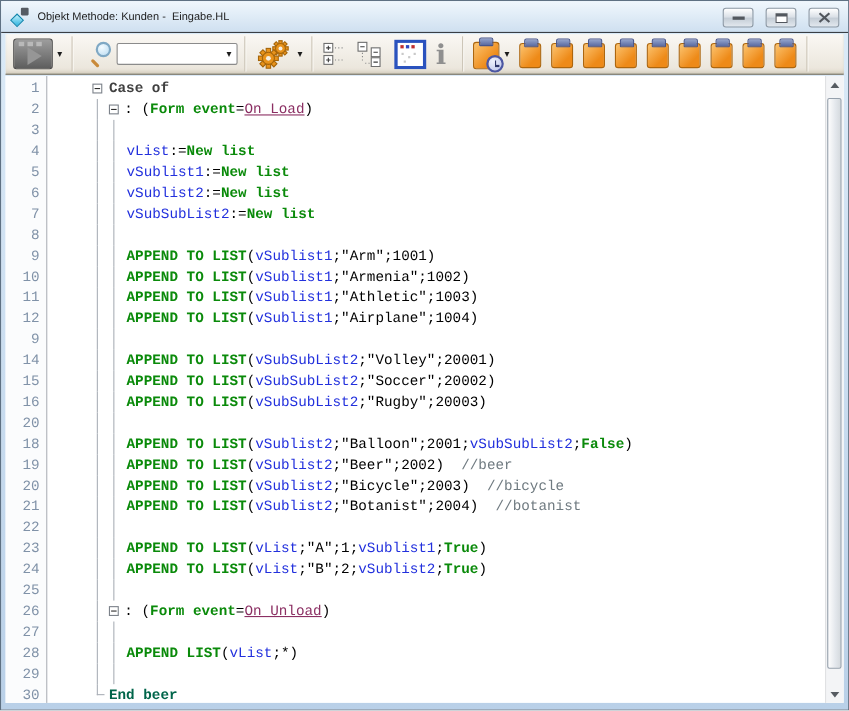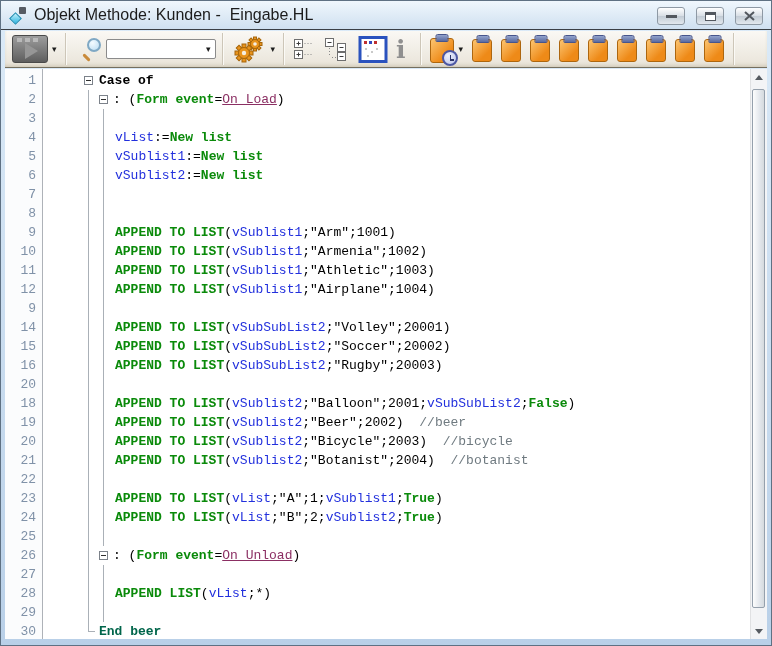--- a/index.html
+++ b/index.html
@@ -24,21 +24,21 @@
   .app-icon .cube {
     position:absolute; top:0; right:2px; width:7px; height:7px;
     background:#565b63; border-radius:1px;
   }
   .app-icon .diamond {
     position:absolute; left:1px; bottom:0; width:9px; height:9px;
     transform:rotate(45deg);
     background:linear-gradient(135deg,#c2f1fc,#2cb4e0);
     border:1px solid #1187ae;
   }
-  .title-text { font-size:16px; color:#1c1c1c; white-space:pre;text-align:right; }
+  .title-text { font-size:10px; color:#1c1c1c; white-space:pre;text-align:right; }
 
   .win-controls { position:absolute; top:6px; right:8px; display:flex; gap:11px; }
   .win-btn {
     width:28px; height:18px; border:1px solid #8e99a4; border-radius:3px;
     background:linear-gradient(#ffffff,#d9dfe6 48%,#c3ccd5 52%,#e2e8ee);
     display:flex; align-items:center; justify-content:center;
   }
   .glyph-min { width:11px; height:3px; background:#52575e; }
   .glyph-restore { width:11px; height:9px; border:1px solid #52575e; border-top:3px solid #52575e; background:#fff; }
 
@@ -306,21 +306,21 @@
       </span>
 
     <span class="sep"></span>
   </div>
 
   <div class="editor">
     <div class="gutter-bg"></div>
     <div class="rows">
         <div class="row">
           <div class="gut">1</div>
-          <div class="body-cell"><span class="fold l0"><span class="minus"></span></span><span class="txt i0"><span style="color: #000000; font-weight: bold;">Case of</span></span></div>
+          <div class="body-cell"><span class="fold l0"><span class="minus"></span></span><span class="txt i0"><span style="color: #404040; font-weight: bold;">Case of</span></span></div>
         </div>
         <div class="row">
           <div class="gut">2</div>
           <div class="body-cell"><span class="guide g0"></span><span class="fold l1"><span class="minus"></span></span><span class="txt i1"><span style="color: rgb(0, 0, 0);">: (</span><span style="color: rgb(10, 138, 10); font-weight: bold;">Form event</span><span style="color: rgb(0, 0, 0);">=</span><span style="color: rgb(139, 47, 99); text-decoration: underline;">On Load</span><span style="color: rgb(0, 0, 0);">)</span></span></div>
         </div>
         <div class="row">
           <div class="gut">3</div>
           <div class="body-cell"><span class="guide g0"></span><span class="guide g1"></span><span class="txt i2"></span></div>
         </div>
         <div class="row">
@@ -330,21 +330,21 @@
         <div class="row">
           <div class="gut">5</div>
           <div class="body-cell"><span class="guide g0"></span><span class="guide g1"></span><span class="txt i2"><span style="color: rgb(34, 48, 221);">vSublist1</span><span style="color: rgb(0, 0, 0);">:=</span><span style="color: rgb(10, 138, 10); font-weight: bold;">New list</span></span></div>
         </div>
         <div class="row">
           <div class="gut">6</div>
           <div class="body-cell"><span class="guide g0"></span><span class="guide g1"></span><span class="txt i2"><span style="color: rgb(34, 48, 221);">vSublist2</span><span style="color: rgb(0, 0, 0);">:=</span><span style="color: rgb(10, 138, 10); font-weight: bold;">New list</span></span></div>
         </div>
         <div class="row">
           <div class="gut">7</div>
-          <div class="body-cell"><span class="guide g0"></span><span class="guide g1"></span></div>
+          <div class="body-cell"><span class="guide g0"></span><span class="guide g1"></span><span class="txt i2"><span style="color: rgb(34, 48, 221);">vSubSubList2</span><span style="color: rgb(0, 0, 0);">:=</span><span style="color: rgb(10, 138, 10); font-weight: bold;">New list</span></span></div>
         </div>
         <div class="row">
           <div class="gut">8</div>
           <div class="body-cell"><span class="guide g0"></span><span class="guide g1"></span><span class="txt i2"></span></div>
         </div>
         <div class="row">
           <div class="gut">9</div>
           <div class="body-cell"><span class="guide g0"></span><span class="guide g1"></span><span class="txt i2"><span style="color: rgb(10, 138, 10); font-weight: bold;">APPEND TO LIST</span><span style="color: rgb(0, 0, 0);">(</span><span style="color: rgb(34, 48, 221);">vSublist1</span><span style="color: rgb(0, 0, 0);">;"Arm";1001)</span></span></div>
         </div>
         <div class="row">

